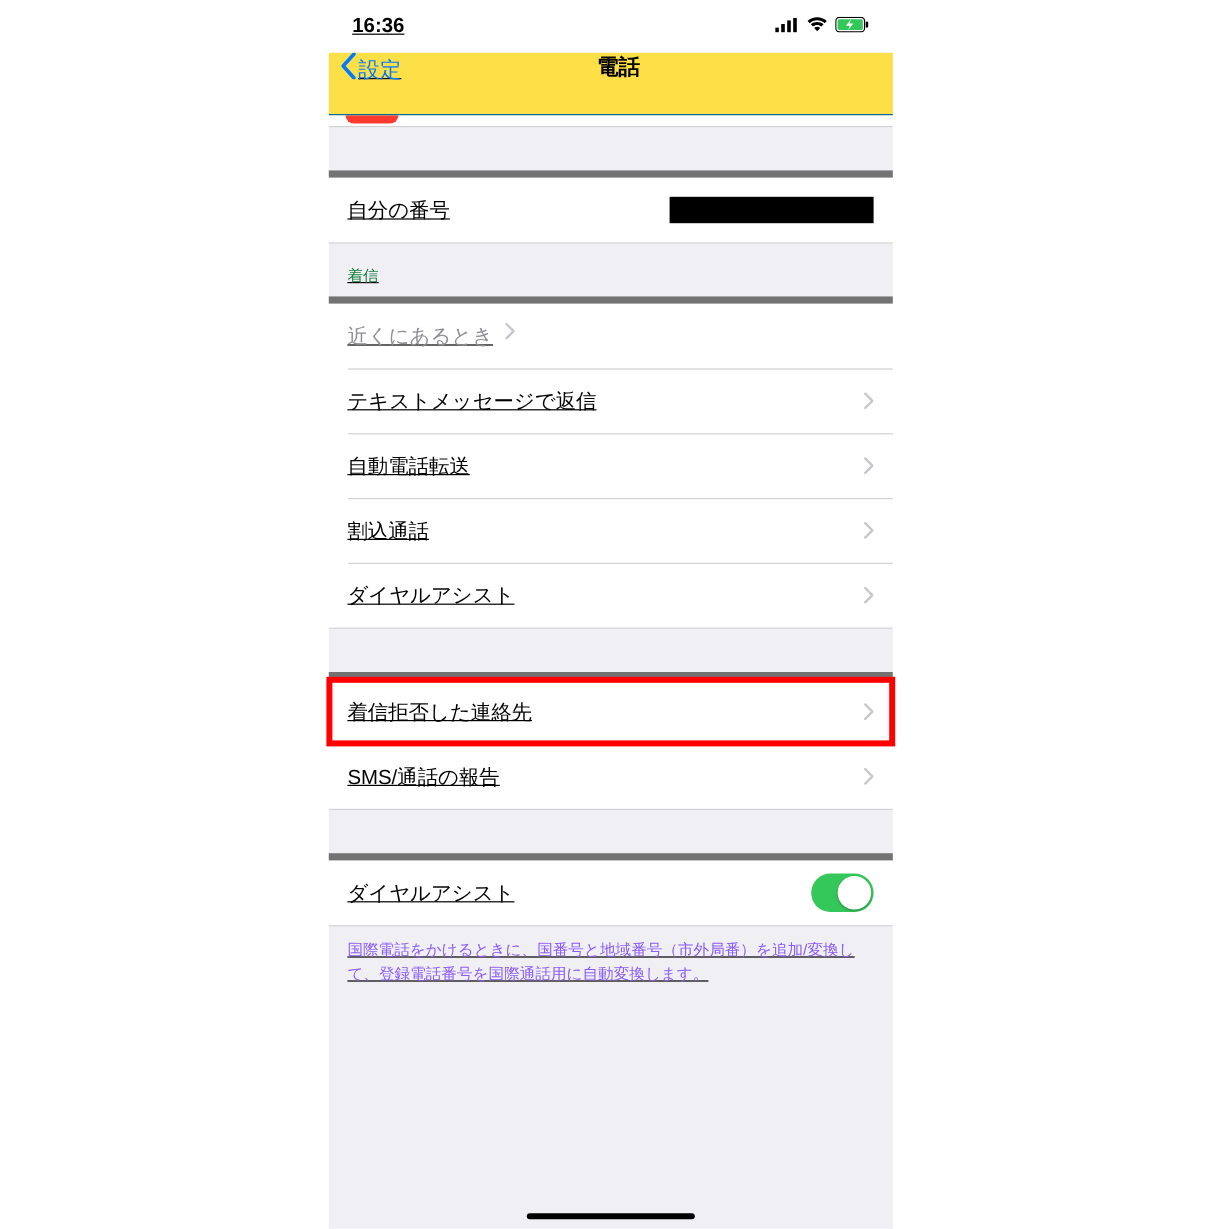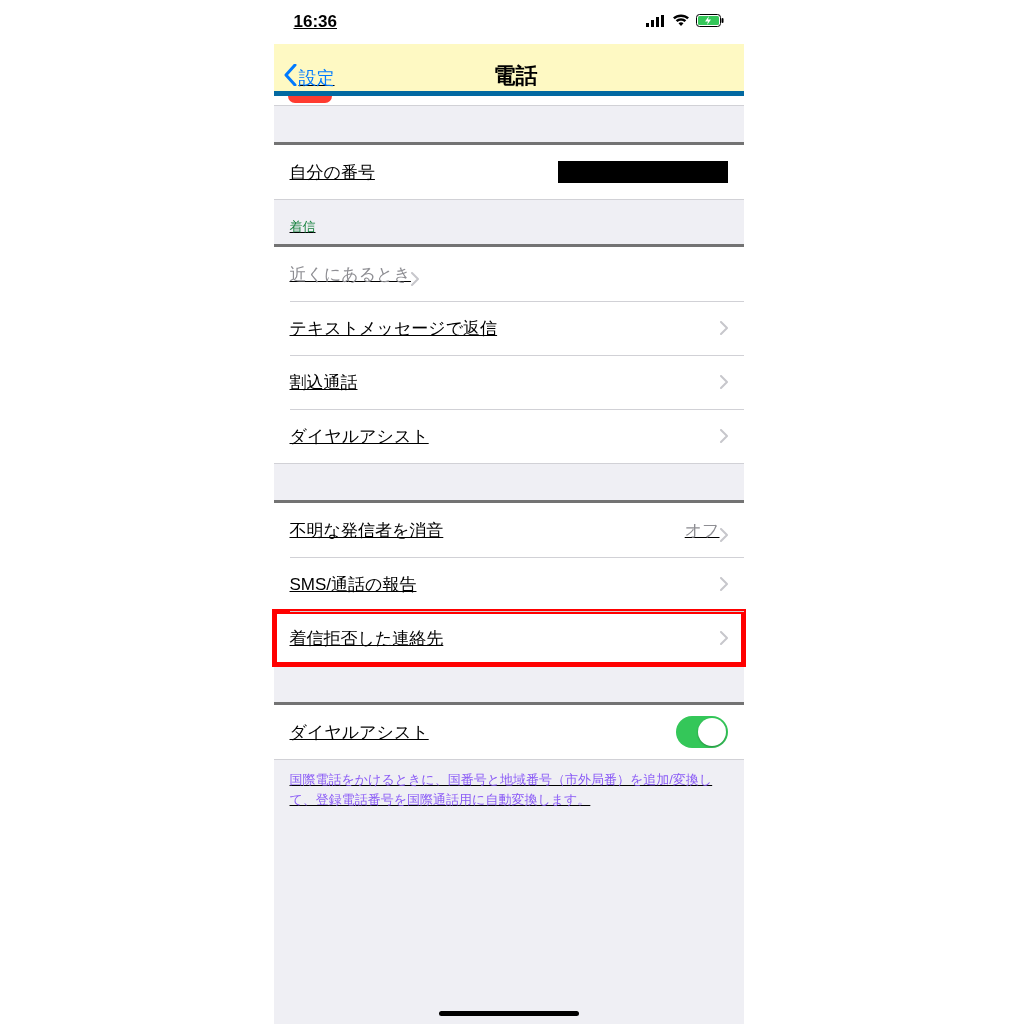--- a/index.html
+++ b/index.html
@@ -29,40 +29,40 @@
     font-weight: 600;
     color: #000;
   }
   .status-right {
     display: flex;
     align-items: center;
     gap: 6px;
   }
   .nav-bar {
     height: 52px;
-    background: #fef9c3;
-    border-bottom: 5px solid #0369a1;
-    display: flex;
-    align-items: flex-end;
+    background: #fde047;
+    border-bottom: 1px solid #0369a1;
+    display: flex;
+    align-items: flex-start;
     position: relative;
     padding: 0 10px;
   }
   .back-button {
     display: flex;
     align-items: center;
     color: #007aff;
     font-size: 18px;
     cursor: pointer;
     gap: 2px;
   }
   .nav-title {
     position: absolute;
     left: 14px; right: 0;
     text-align: center;
-    font-size: 22px;
+    font-size: 18px;
     font-weight: 600;
     pointer-events: none;
   }
   .red-sliver {
     height: 10px;
     background: #ffffff;
     border-bottom: 1px solid #d1d1d6;
     padding-left: 14px;
   }
   .red-sliver .blob {
@@ -74,21 +74,21 @@
   .group-gap {
     height: 36px;
   }
   .group-header {
     padding: 18px 16px 8px 16px;
     font-size: 13px;
     color: #15803d;
   }
   .cell-group {
     background: #ffffff;
-    border-top: 3px solid #737373;
+    border-top: 6px solid #737373;
     border-bottom: 1px solid #d1d1d6;
   }
   .cell {
     min-height: 54px;
     padding: 0 16px;
     display: flex;
     align-items: center;
     justify-content: space-between;
     position: relative;
     cursor: pointer;
@@ -99,21 +99,22 @@
     left: 16px; right: 0; top: 0;
     height: 1px;
     background: #d1d1d6;
   }
   .cell-label {
     font-size: 17px;
     color: #000;
   }
   .cell-right {
     display: flex;
-    align-items: flex-end;
+    align-items: flex-start;
+    gap: 10px;
   }
   .cell-value {
     font-size: 17px;
     color: #8e8e93;
   }
   .chevron svg { display: block; }
   .redacted {
     width: 170px;
     height: 22px;
     background: #000;
@@ -232,20 +233,30 @@
       <span class="cell-label">テキストメッセージで返信</span>
       <div class="cell-right">
         <span class="chevron">
             <svg width="8" height="14" viewBox="0 0 8 14">
               <path d="M1 1 L7 7 L1 13" stroke="#c7c7cc" stroke-width="2" fill="none" stroke-linecap="round" stroke-linejoin="round"></path>
             </svg>
           </span>
       </div>
     </div>
     <div class="cell">
+      <span class="cell-label">自動電話転送</span>
+      <div class="cell-right">
+        <span class="chevron">
+            <svg width="8" height="14" viewBox="0 0 8 14">
+              <path d="M1 1 L7 7 L1 13" stroke="#c7c7cc" stroke-width="2" fill="none" stroke-linecap="round" stroke-linejoin="round"></path>
+            </svg>
+          </span>
+      </div>
+    </div>
+    <div class="cell">
       <span class="cell-label">割込通話</span>
       <div class="cell-right">
         <span class="chevron">
             <svg width="8" height="14" viewBox="0 0 8 14">
               <path d="M1 1 L7 7 L1 13" stroke="#c7c7cc" stroke-width="2" fill="none" stroke-linecap="round" stroke-linejoin="round"></path>
             </svg>
           </span>
       </div>
     </div>
     <div class="cell">
@@ -256,43 +267,32 @@
               <path d="M1 1 L7 7 L1 13" stroke="#c7c7cc" stroke-width="2" fill="none" stroke-linecap="round" stroke-linejoin="round"></path>
             </svg>
           </span>
       </div>
     </div>
   </div>
 
   <div class="group-gap"></div>
 
   <div class="cell-group">
-    <div class="cell">
-      <span class="cell-label">不明な発信者を消音</span>
-      <div class="cell-right">
-        <span class="cell-value">オフ</span>
-        <span class="chevron">
-            <svg width="8" height="14" viewBox="0 0 8 14">
-              <path d="M1 1 L7 7 L1 13" stroke="#c7c7cc" stroke-width="2" fill="none" stroke-linecap="round" stroke-linejoin="round"></path>
-            </svg>
-          </span>
-      </div>
-    </div>
-    <div class="cell">
-      <span class="cell-label">SMS/通話の報告</span>
-      <div class="cell-right">
-        <span class="chevron">
-            <svg width="8" height="14" viewBox="0 0 8 14">
-              <path d="M1 1 L7 7 L1 13" stroke="#c7c7cc" stroke-width="2" fill="none" stroke-linecap="round" stroke-linejoin="round"></path>
-            </svg>
-          </span>
-      </div>
-    </div>
     <div class="cell highlight">
       <span class="cell-label">着信拒否した連絡先</span>
+      <div class="cell-right">
+        <span class="chevron">
+            <svg width="8" height="14" viewBox="0 0 8 14">
+              <path d="M1 1 L7 7 L1 13" stroke="#c7c7cc" stroke-width="2" fill="none" stroke-linecap="round" stroke-linejoin="round"></path>
+            </svg>
+          </span>
+      </div>
+    </div>
+    <div class="cell">
+      <span class="cell-label">SMS/通話の報告</span>
       <div class="cell-right">
         <span class="chevron">
             <svg width="8" height="14" viewBox="0 0 8 14">
               <path d="M1 1 L7 7 L1 13" stroke="#c7c7cc" stroke-width="2" fill="none" stroke-linecap="round" stroke-linejoin="round"></path>
             </svg>
           </span>
       </div>
     </div>
   </div>
 

